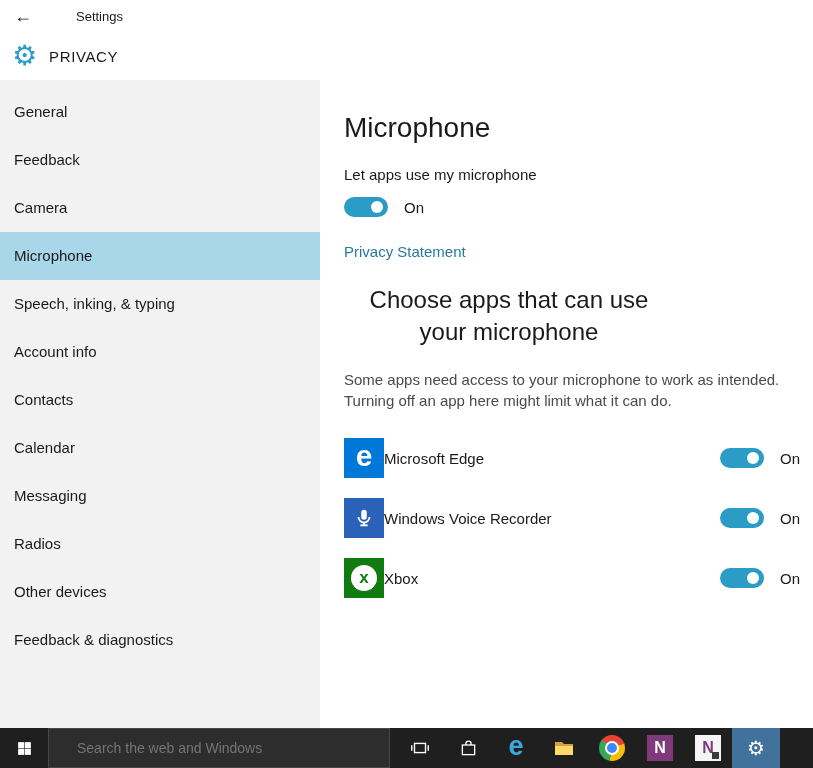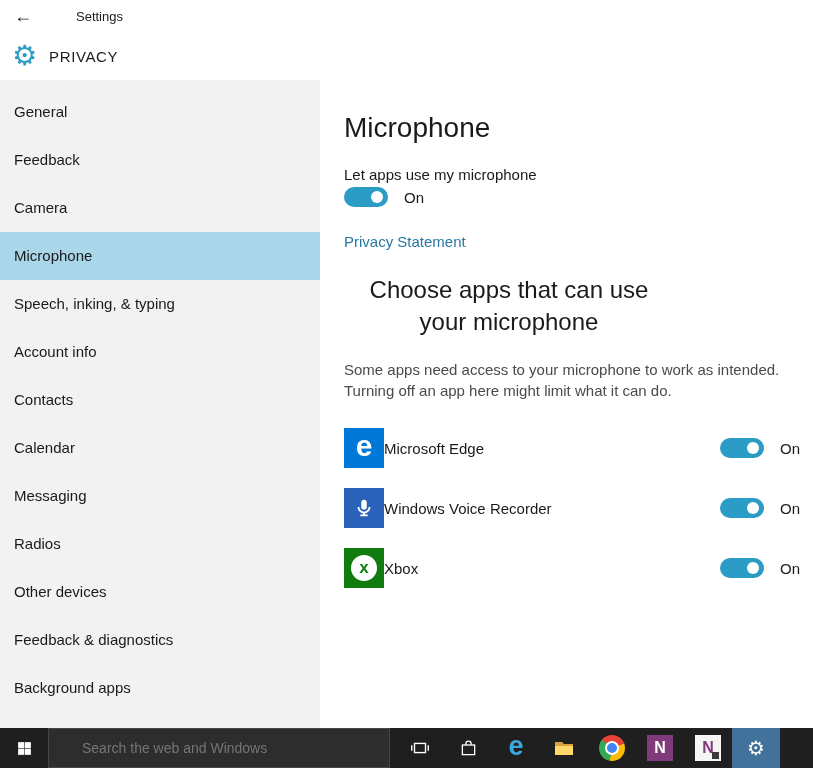--- a/index.html
+++ b/index.html
@@ -29,21 +29,21 @@
 
   .sidebar { width: 320px; flex: 0 0 320px; background: #f2f2f2; padding-top: 8px; }
   .nav-item {
     height: 48px; line-height: 48px; padding-left: 14px;
     font-size: 15px; color: #1a1a1a; cursor: pointer; white-space: nowrap;
   }
   .nav-item.selected { background: #a9d6e8; }
 
   .main { flex: 1 1 auto; background: #ffffff; padding: 24px 0 0 24px; }
   .main-title { font-size: 28px; font-weight: 400; margin: 8px 0 22px 0; }
-  .toggle-label { font-size: 15px; margin-bottom: 4px; }
+  .toggle-label { font-size: 15px; margin-bottom: 14px; }
   .toggle-row { display: flex; align-items: center; }
   .toggle {
     width: 44px; height: 20px; border-radius: 10px; background: #2b9cc6;
     position: relative; cursor: pointer; flex: 0 0 auto;
   }
   .toggle .knob {
     position: absolute; top: 4px; left: 27px; width: 12px; height: 12px;
     border-radius: 50%; background: #ffffff;
   }
   .toggle-state { font-size: 15px; margin-left: 16px; }
@@ -80,23 +80,22 @@
     width: 48px; display: flex; align-items: center; justify-content: center;
     cursor: pointer; flex: 0 0 auto;
   }
   .tb-btn.active { background: #42719b; }
   .tb-search {
     width: 342px; flex: 0 0 342px; background: #2d2d2d;
     border: 1px solid #474747; display: flex; align-items: center;
   }
   .tb-search input {
     width: 100%; background: transparent; border: none; outline: none;
-    color: #9e9e9e; font-size: 14px; padding: 0 12px;
+    color: #9e9e9e; font-size: 14px; padding: 0 28px;
     font-family: "Liberation Sans", "DejaVu Sans", sans-serif;
-    margin-left: 21px;
   }
   .tb-gap { width: 6px; flex: 0 0 6px; }
 
   .edge-tb-glyph { color: #3ba9e0; font-size: 27px; font-weight: 700; line-height: 1; margin-top: -3px; }
   .onenote-tile {
     width: 26px; height: 26px; background: #80397b; color: #fff;
     font-weight: 700; font-size: 16px;
     display: flex; align-items: center; justify-content: center;
   }
   .onenote-clip-tile {
@@ -145,21 +144,20 @@
       <div class="nav-item">Camera</div>
       <div class="nav-item selected">Microphone</div>
       <div class="nav-item">Speech, inking, &amp; typing</div>
       <div class="nav-item">Account info</div>
       <div class="nav-item">Contacts</div>
       <div class="nav-item">Calendar</div>
       <div class="nav-item">Messaging</div>
       <div class="nav-item">Radios</div>
       <div class="nav-item">Other devices</div>
       <div class="nav-item">Feedback &amp; diagnostics</div>
-      <div class="nav-item">Background apps</div>
     </nav>
 
     <main class="main">
       <h1 class="main-title">Microphone</h1>
 
       <div class="toggle-label">Let apps use my microphone</div>
       <div class="toggle-row">
         <div class="toggle on">
             <div class="knob"></div>
           </div>

